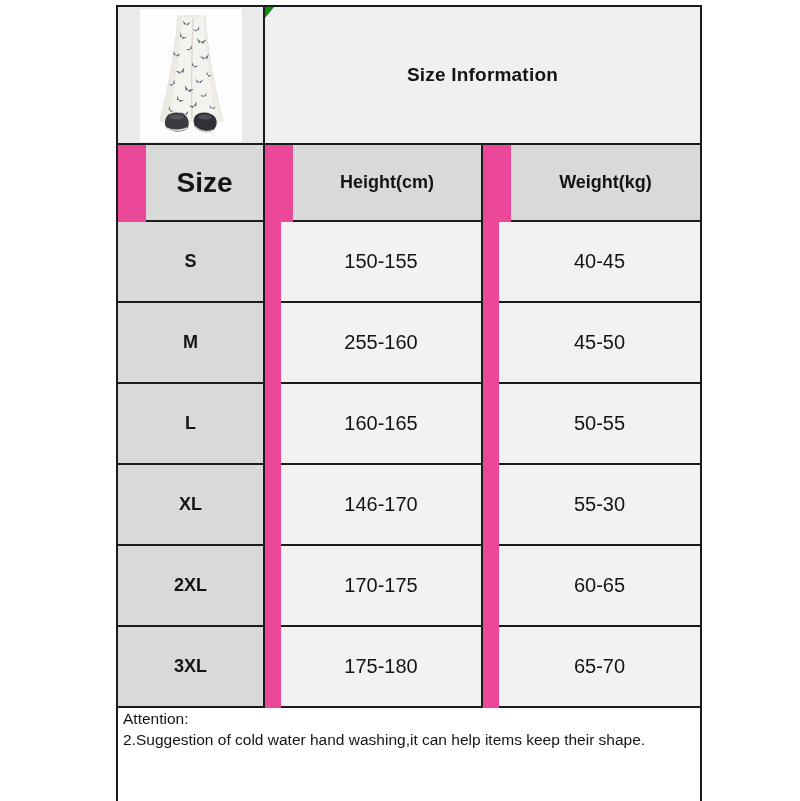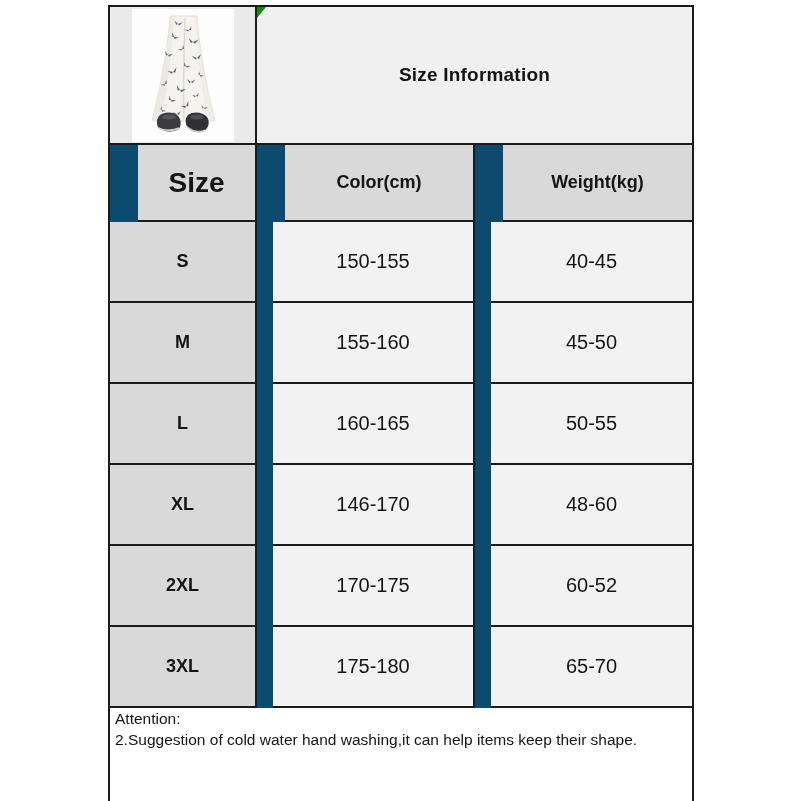--- a/index.html
+++ b/index.html
@@ -14,27 +14,27 @@
   html,body{width:800px;height:801px;}
   body{
     background:#ffffff;
     position:relative;
     overflow:hidden;
     font-family:"Liberation Sans","DejaVu Sans",sans-serif;
     color:var(--ink);
   }
   .size-chart{
     position:absolute;
-    left:108px; top:5px;
+    left:116px; top:5px;
     display:grid;
     grid-template-columns:147px 218px 217px;
     grid-template-rows:138px 77px repeat(6,81px) 93px;
     border:2px solid var(--border);
     border-bottom:none;
-    background:#0c4a6e;
+    background:#ec4899;
   }
   .row{display:contents;}
   .cell{
     border-right:2px solid var(--border);
     border-bottom:2px solid var(--border);
     display:flex;
     align-items:center;
     justify-content:center;
     text-align:center;
   }
@@ -140,48 +140,48 @@
       </svg>
     </div>
   </div>
   <div class="cell title-cell last-col">
     <span class="corner-marker"></span>
     <span>Size Information</span>
   </div>
 
   <div class="row">
     <div class="cell head-cell head-size">Size</div>
-    <div class="cell head-cell">Color(cm)</div>
+    <div class="cell head-cell">Height(cm)</div>
     <div class="cell head-cell last-col">Weight(kg)</div>
   </div>
 
   <div class="row">
     <div class="cell size-col">S</div>
     <div class="cell val">150-155</div>
     <div class="cell val last-col">40-45</div>
   </div>
   <div class="row">
     <div class="cell size-col">M</div>
-    <div class="cell val">155-160</div>
+    <div class="cell val">255-160</div>
     <div class="cell val last-col">45-50</div>
   </div>
   <div class="row">
     <div class="cell size-col">L</div>
     <div class="cell val">160-165</div>
     <div class="cell val last-col">50-55</div>
   </div>
   <div class="row">
     <div class="cell size-col">XL</div>
     <div class="cell val">146-170</div>
-    <div class="cell val last-col">48-60</div>
+    <div class="cell val last-col">55-30</div>
   </div>
   <div class="row">
     <div class="cell size-col">2XL</div>
     <div class="cell val">170-175</div>
-    <div class="cell val last-col">60-52</div>
+    <div class="cell val last-col">60-65</div>
   </div>
   <div class="row">
     <div class="cell size-col">3XL</div>
     <div class="cell val">175-180</div>
     <div class="cell val last-col">65-70</div>
   </div>
 
   <div class="cell attention-cell">
     <div>Attention:</div>
     <div>2.Suggestion of cold water hand washing,it can help items keep their shape.</div>

